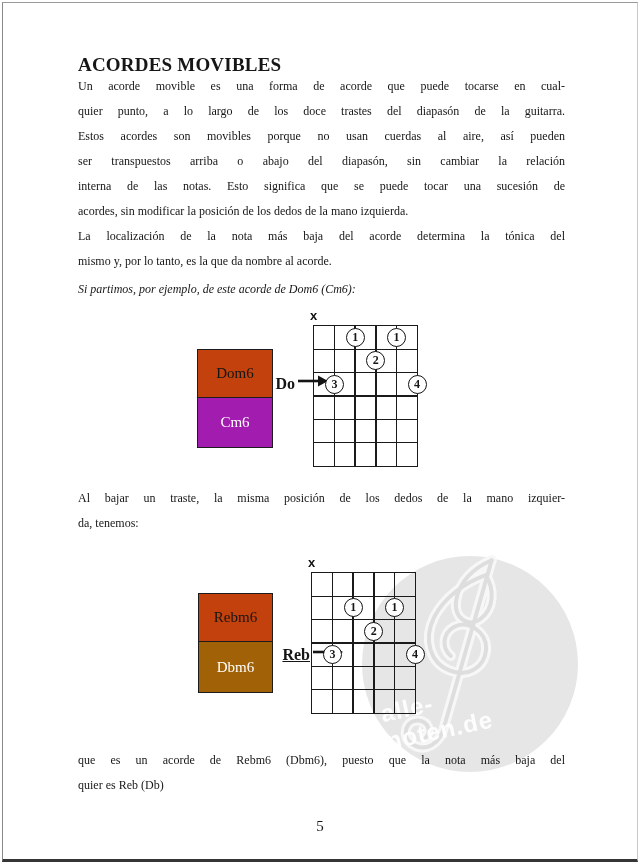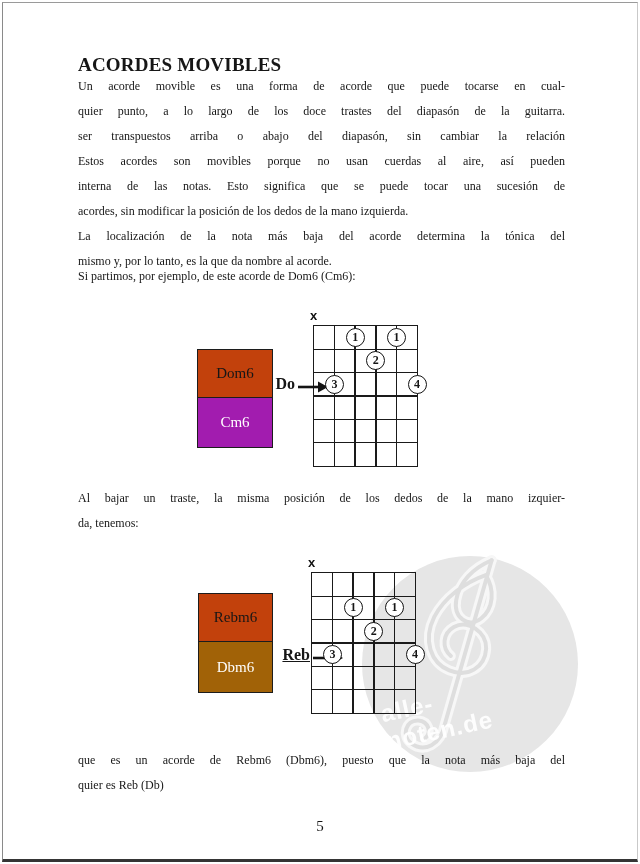--- a/index.html
+++ b/index.html
@@ -28,21 +28,21 @@
     z-index:2;
   }
   .para{position:absolute;left:78px;width:487px;z-index:2;}
   .tline{
     height:25px;line-height:25px;font-size:12px;
     text-align:justify;text-align-last:justify;
     white-space:nowrap;
   }
   .tline.short{text-align-last:left;}
   #para-intro{top:74px;}
-  #para-example{top:264px;}
+  #para-example{top:277px;font-style:italic;}
   #para-shift{top:486px;}
   #para-conclusion{top:748px;}
   .page-number{
     position:absolute;left:0;top:818px;width:640px;
     text-align:center;font-size:15px;z-index:2;
   }
   
   .fret-grid{
     position:absolute;width:103px;height:140px;
     border:1.5px solid #1a1a1a;
@@ -57,21 +57,21 @@
     display:flex;align-items:center;justify-content:center;
     font-size:12px;font-weight:bold;font-family:"Liberation Serif", serif;
     z-index:3;
   }
   .muted-marker{
     position:absolute;top:-17px;left:0;transform:translateX(-55%);
     font-family:"Liberation Sans", sans-serif;
     font-size:13px;font-weight:bold;color:#111;line-height:14px;
   }
   .bass-arrow{
-    position:absolute;display:flex;align-items:flex-end;gap:3px;
+    position:absolute;display:flex;align-items:flex-start;gap:3px;
     transform:translateY(-50%);z-index:1;white-space:nowrap;
   }
   .bass-label{font-size:16px;font-weight:bold;font-family:"Liberation Serif", serif;}
   .name-box{
     position:absolute;box-sizing:border-box;
     border:1.5px solid #1c1c1c;display:flex;flex-direction:column;
     z-index:2;background:#fff;
   }
   .name-top{
     flex:0 0 48%;display:flex;align-items:center;justify-content:center;
@@ -118,22 +118,22 @@
       </g>
     </svg>
     <div class="wm-text">alle-noten.de</div>
   </div>
 
   <h1 class="title">ACORDES MOVIBLES</h1>
 
   <div class="para" id="para-intro">
       <div class="tline">Un acorde movible es una forma de acorde que puede tocarse en cual-</div>
       <div class="tline">quier punto, a lo largo de los doce trastes del diapasón de la guitarra.</div>
+      <div class="tline">Estos acordes son movibles porque no usan cuerdas al aire, así pueden</div>
       <div class="tline">ser transpuestos arriba o abajo del diapasón, sin cambiar la relación</div>
-      <div class="tline">Estos acordes son movibles porque no usan cuerdas al aire, así pueden</div>
       <div class="tline">interna de las notas. Esto significa que se puede tocar una sucesión de</div>
       <div class="tline short">acordes, sin modificar la posición de los dedos de la mano izquierda.</div>
       <div class="tline">La localización de la nota más baja del acorde determina la tónica del</div>
       <div class="tline short">mismo y, por lo tanto, es la que da nombre al acorde.</div>
     </div>
 
   <div class="para" id="para-example">
     <div class="tline short">Si partimos, por ejemplo, de este acorde de Dom6 (Cm6):</div>
   </div>
 

